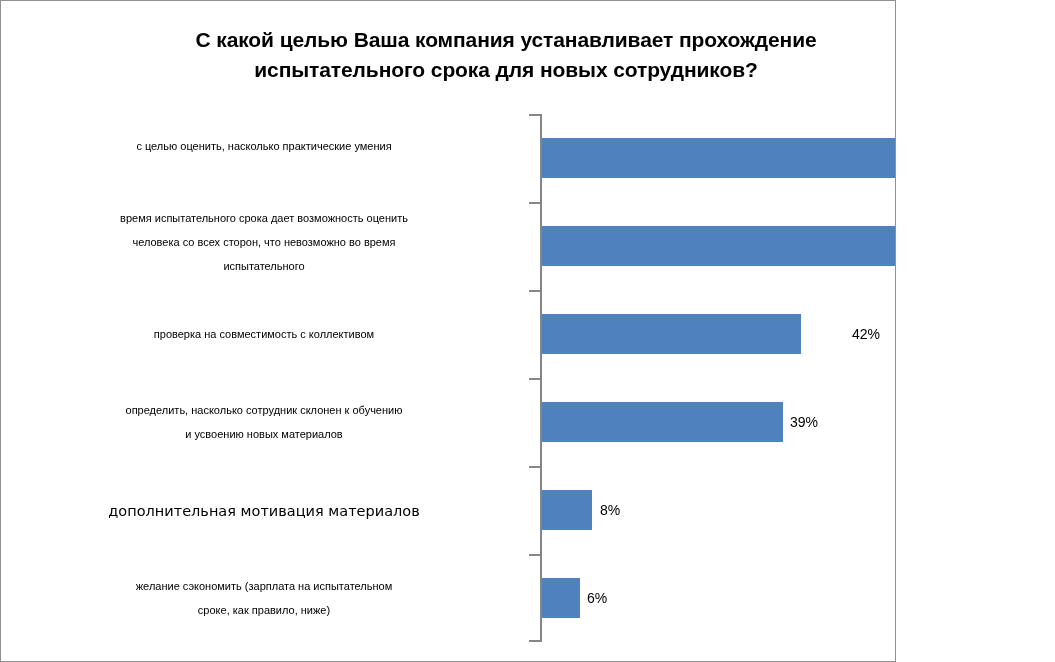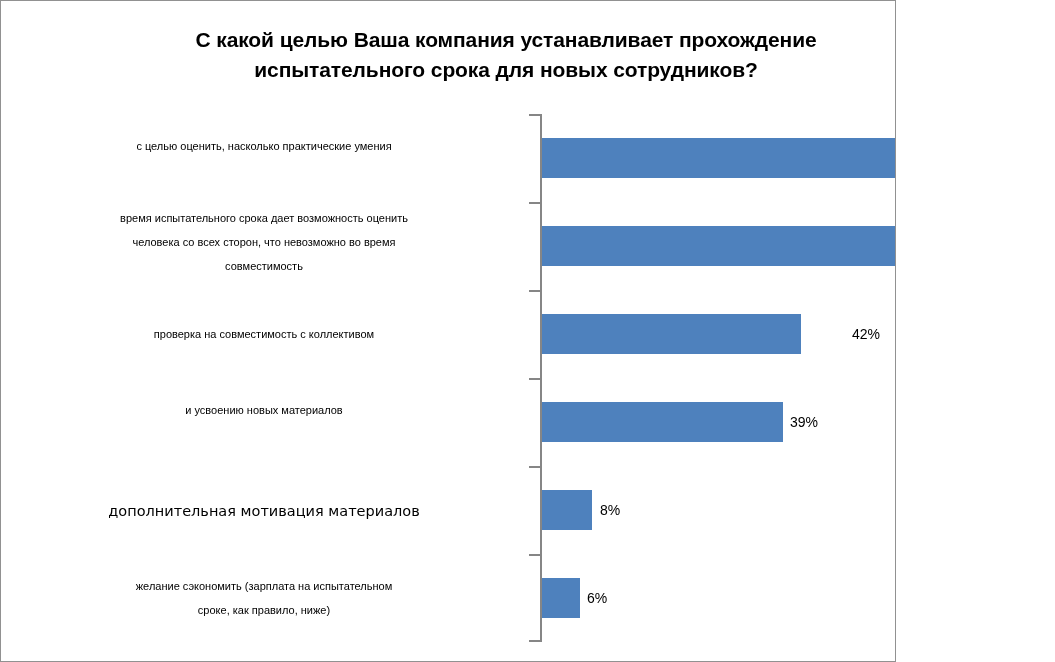--- a/index.html
+++ b/index.html
@@ -112,36 +112,37 @@
         <div>с целью оценить, насколько практические умения</div>
       </div>
       <div class="bar" style="top:24px; width:463px;"></div>
       <div class="bar-value" style="left:1010px; top:34px;">75%</div>
     </div>
 
     <div class="cat-band" style="top:201px;">
       <div class="cat-label" style="top:4px;">
         <div>время испытательного срока дает возможность оценить</div>
         <div>человека со всех сторон, что невозможно во время</div>
-        <div>совместимость</div>
+        <div>испытательного</div>
       </div>
       <div class="bar" style="top:24px; width:426px;"></div>
       <div class="bar-value" style="left:974px; top:34px;">69%</div>
     </div>
 
     <div class="cat-band" style="top:289px;">
       <div class="cat-label" style="top:32px;">
         <div>проверка на совместимость с коллективом</div>
       </div>
       <div class="bar" style="top:24px; width:259px;"></div>
       <div class="bar-value" style="left:807px; top:34px;margin-left:44px;">42%</div>
     </div>
 
     <div class="cat-band" style="top:377px;">
       <div class="cat-label" style="top:20px;">
+        <div>определить, насколько сотрудник склонен к обучению</div>
         <div>и усвоению новых материалов</div>
       </div>
       <div class="bar" style="top:24px; width:241px;"></div>
       <div class="bar-value" style="left:789px; top:34px;">39%</div>
     </div>
 
     <div class="cat-band" style="top:465px;">
       <div class="cat-label alt-font" style="top:33px;">
         <div>дополнительная мотивация материалов</div>
       </div>

